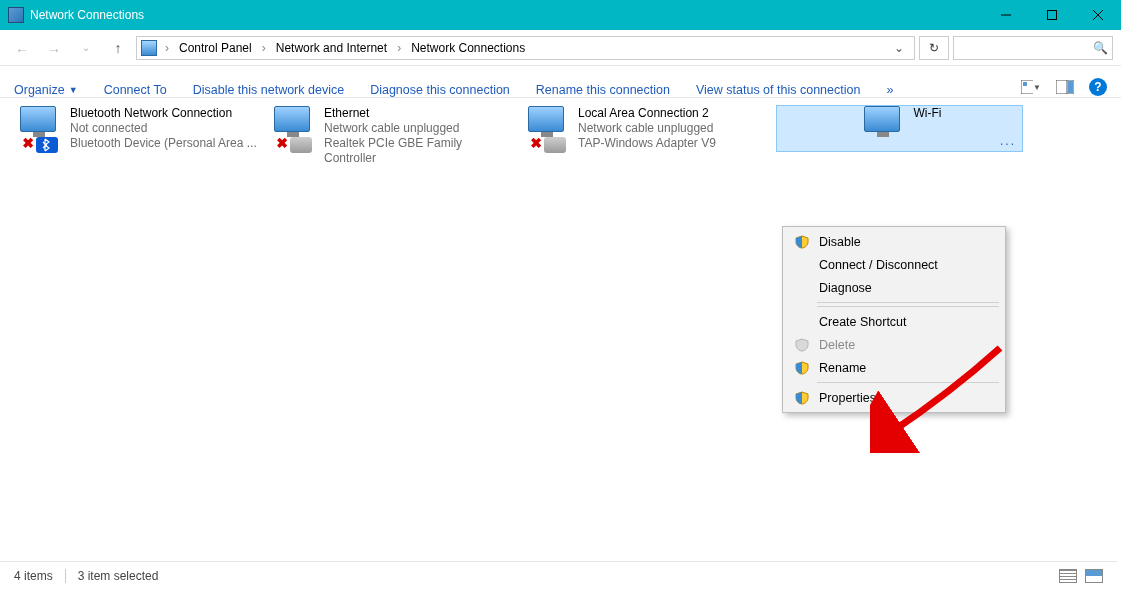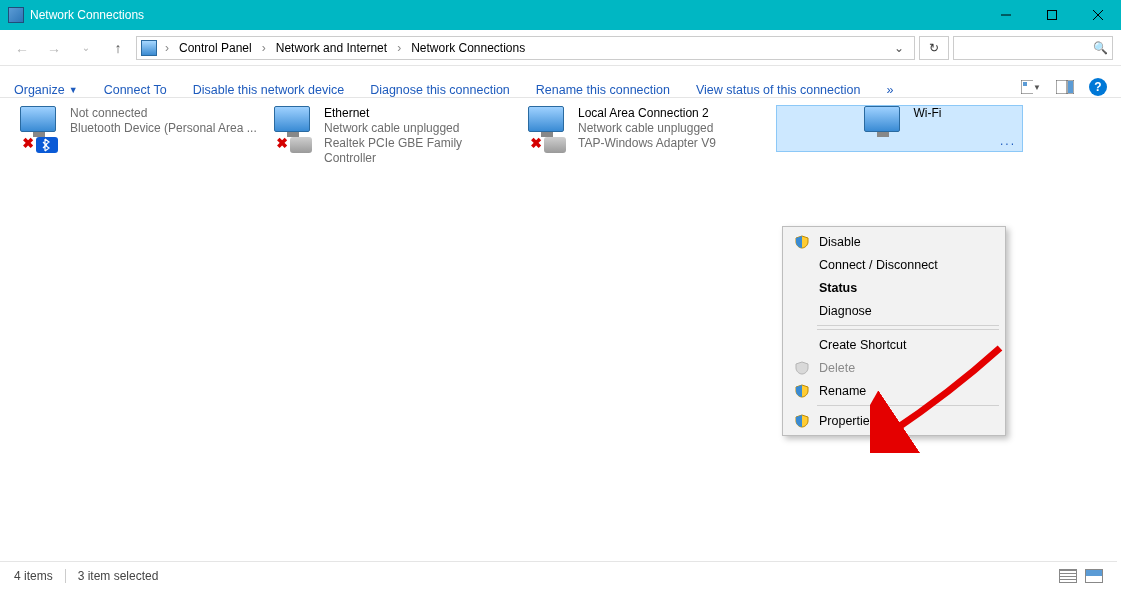--- a/index.html
+++ b/index.html
@@ -156,20 +156,21 @@
     <div class="icon">
       <div class="monitor"></div>
       <div class="xmark">✖</div>
       <div class="second">
         <svg width="10" height="14" viewBox="0 0 10 14">
             <path d="M3 1 L7 4 L3 7 L7 10 L3 13 M3 7 L3 1 M3 7 L3 13 M1 4 L5 8 M1 10 L5 6" stroke="#fff" stroke-width="1.2" fill="none"></path>
           </svg>
       </div>
     </div>
     <div class="txt">
+      <div class="l1">Bluetooth Network Connection</div>
       <div class="l2">Not connected</div>
       <div class="l3">Bluetooth Device (Personal Area ...</div>
     </div>
   </div>
 
   <div class="net-item eth" style="top:8px; left:268px;">
     <div class="icon">
       <div class="monitor"></div>
       <div class="xmark">✖</div>
       <div class="second"></div>
@@ -208,23 +209,20 @@
   <div class="ctxmenu">
     <div class="row">
       <svg class="shield" viewBox="0 0 14 14">
           <path d="M7 1 L13 3 V7 C13 10 10 13 7 13 C4 13 1 10 1 7 V3 Z" fill="#ffcc33" stroke="#c08a00"></path>
           <path d="M7 1 L7 13 C4 13 1 10 1 7 V3 Z" fill="#3a8bd4"></path>
         </svg>
       <span>Disable</span>
     </div>
     <div class="row">
         <span>Connect / Disconnect</span>
-      </div>
-    <div class="row bold">
-        <span>Status</span>
       </div>
     <div class="row">
         <span>Diagnose</span>
       </div>
     <hr>
     <hr>
     <div class="row">
         <span>Create Shortcut</span>
       </div>
     <div class="row dis">

